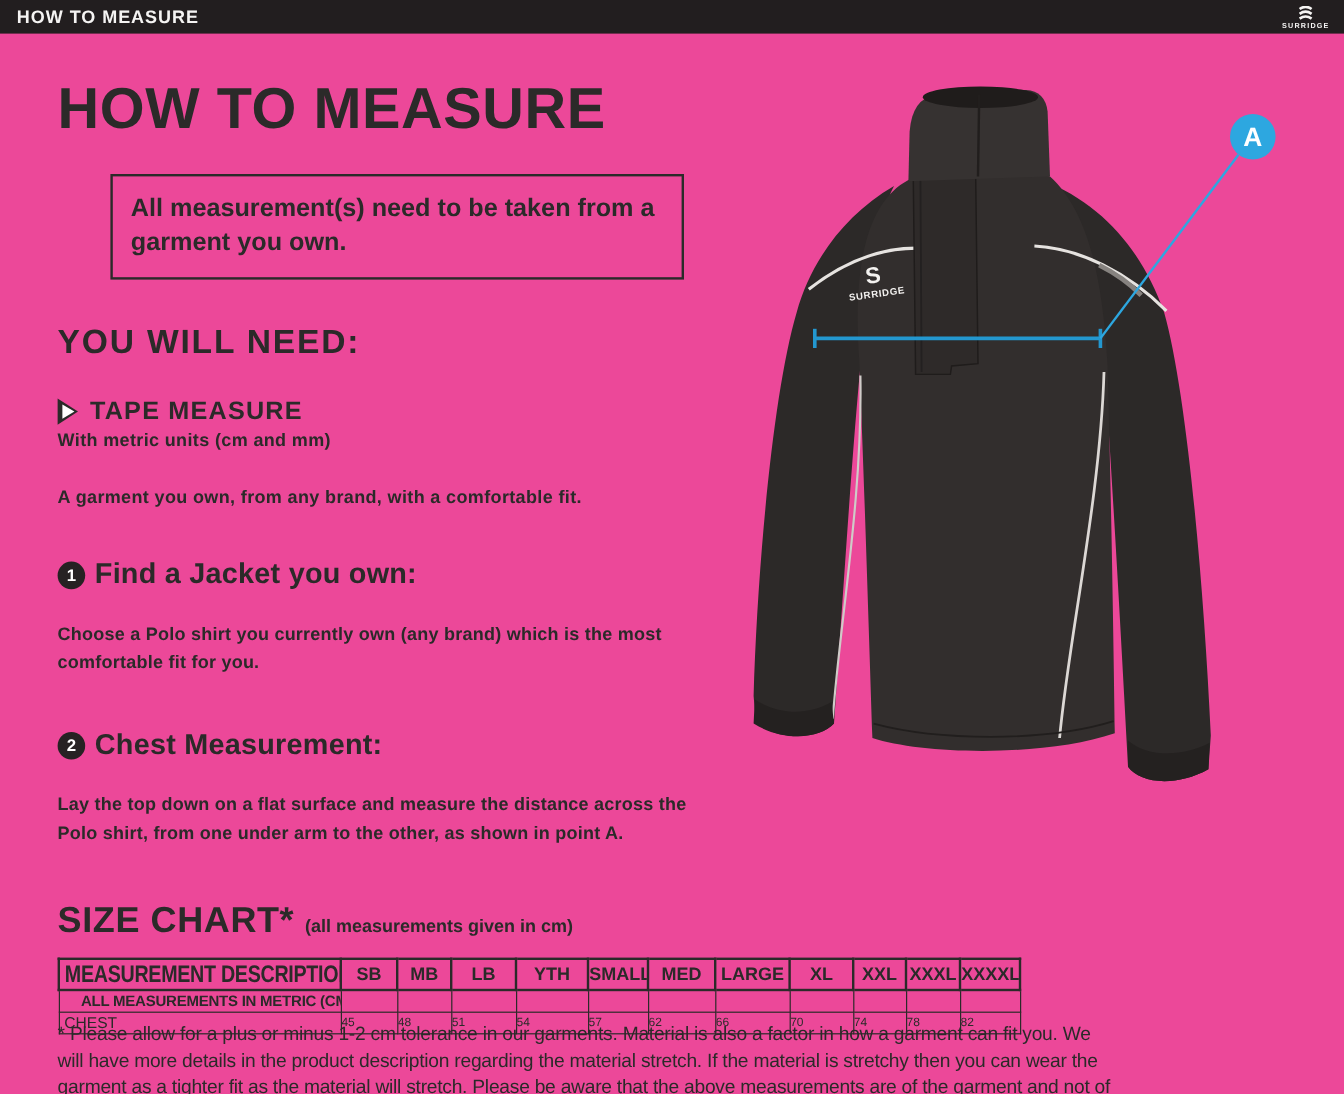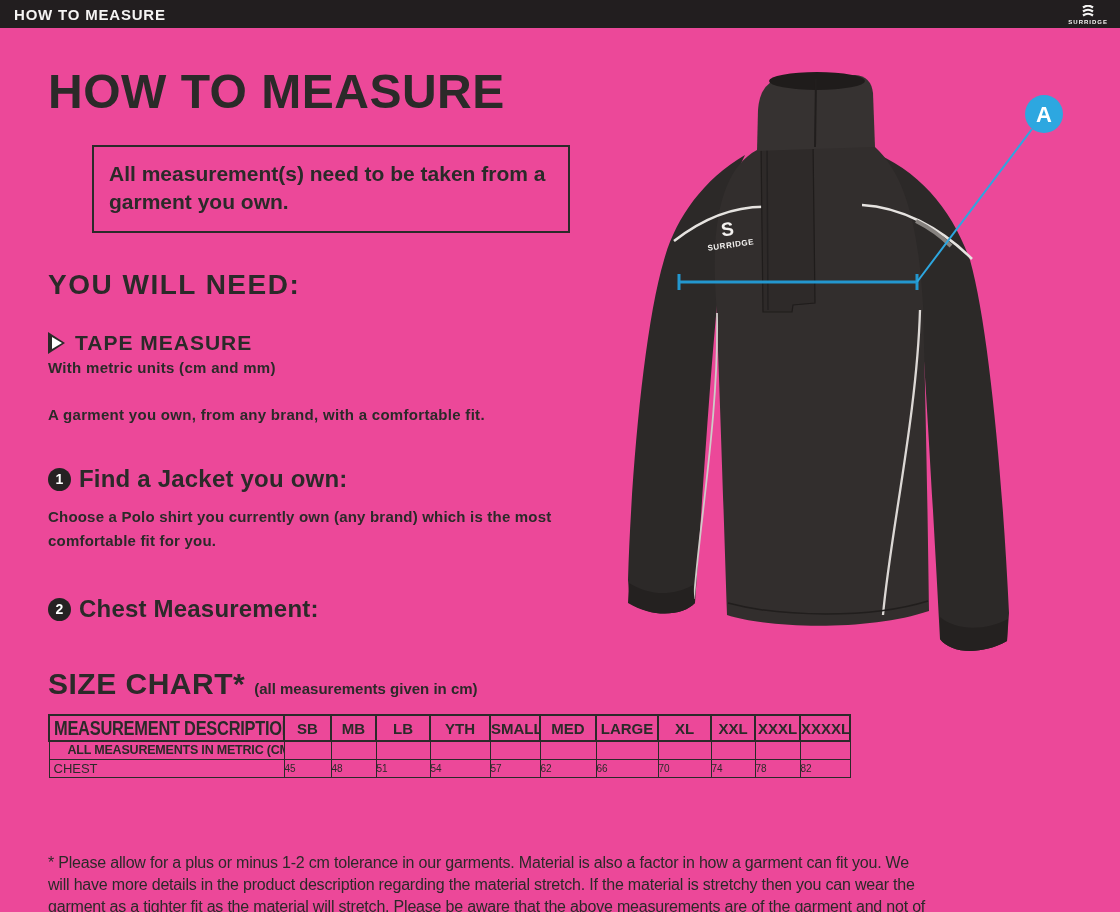--- a/index.html
+++ b/index.html
@@ -31,21 +31,21 @@
   .tri-icon::after { content:""; position:absolute; left:-13.5px; top:-6.5px; width:0; height:0;
               border-top:6.5px solid transparent; border-bottom:6.5px solid transparent; border-left:10px solid #ffffff; }
   .need-label { font-size:21px; font-weight:700; letter-spacing:1px; }
   .need-desc { margin-top:4px; font-size:15px; font-weight:700; letter-spacing:0.3px; }
 
   .step { margin-top:42px; }
   .step-head { display:flex; align-items:center; gap:8px; }
   .step-badge { width:23px; height:23px; border-radius:50%; background:#262223; color:#ffffff;
                 font-size:14px; font-weight:700; display:flex; align-items:center; justify-content:center; }
   .step-title { font-size:24px; font-weight:700; letter-spacing:0.2px; }
-  .step-desc { margin-top:12px; width:545px; font-size:15px; font-weight:700; line-height:24px; letter-spacing:0.2px; }
+  .step-desc { margin-top:24px; width:545px; font-size:15px; font-weight:700; line-height:24px; letter-spacing:0.2px; }
 
   .sizechart-head { margin-top:44px; display:flex; align-items:baseline; gap:9px; }
   .sizechart-title { font-size:30px; font-weight:700; letter-spacing:0.5px; }
   .sizechart-sub { font-size:15px; font-weight:700; }
 
   table.size-table { margin-top:13px; border-collapse:collapse; table-layout:fixed; width:803px; }
   .size-table th, .size-table td { border:1.5px solid #2b2a29; overflow:hidden; white-space:nowrap; }
   .size-table th { border-width:2px; height:26px; font-size:15px; font-weight:700; text-align:center; }
   .size-table th.desc-col { text-align:left; padding-left:4px; }
   .size-table th.desc-col span { display:inline-block; font-size:20px; transform:scaleX(0.82); transform-origin:left center; letter-spacing:-0.3px; }
@@ -102,20 +102,21 @@
         <span class="step-title">Find a Jacket you own:</span>
       </div>
       <div class="step-desc">Choose a Polo shirt you currently own (any brand) which is the most comfortable fit for you.</div>
     </div>
 
     <div class="step">
       <div class="step-head">
         <span class="step-badge">2</span>
         <span class="step-title">Chest Measurement:</span>
       </div>
+      <div class="step-desc">Lay the top down on a flat surface and measure the distance across the Polo shirt, from one under arm to the other, as shown in point A.</div>
     </div>
 
     <div class="sizechart-head">
       <span class="sizechart-title">SIZE CHART*</span>
       <span class="sizechart-sub">(all measurements given in cm)</span>
     </div>
 
     <table class="size-table">
       <colgroup>
         <col style="width:235px">

